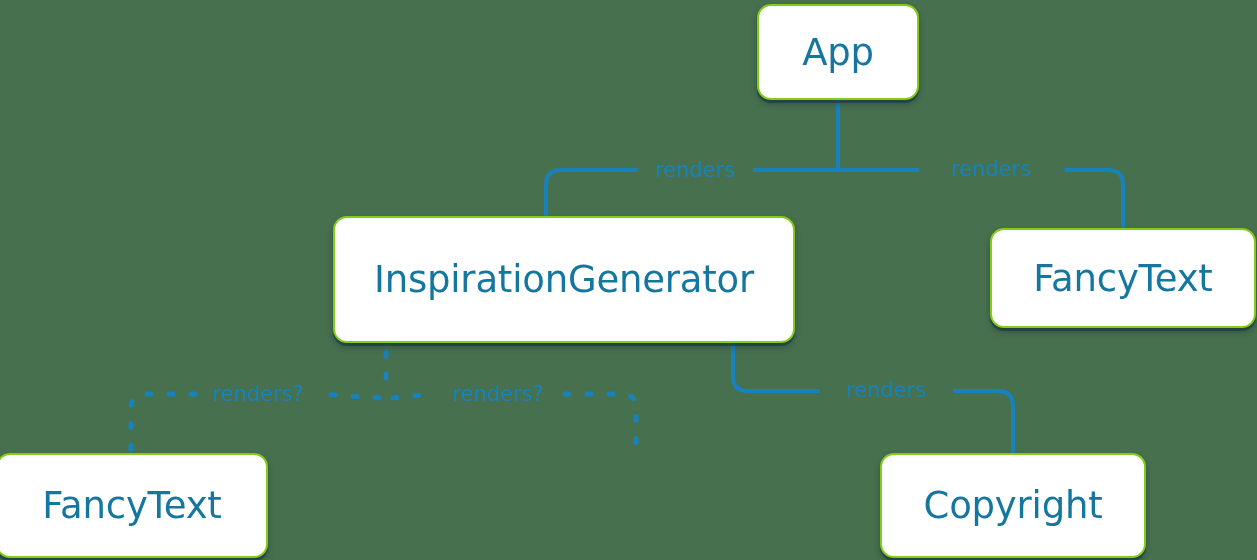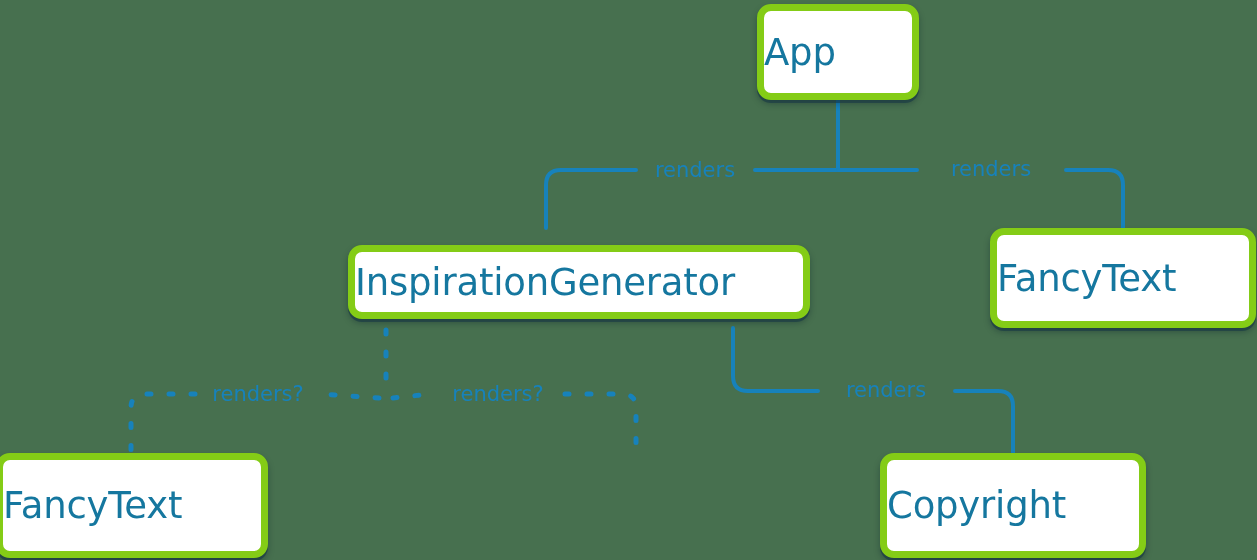--- a/index.html
+++ b/index.html
@@ -23,25 +23,25 @@
     position: absolute;
     left: 0;
     top: 0;
     width: 1257px;
     height: 560px;
   }
   .node {
     position: absolute;
     box-sizing: border-box;
     background: #ffffff;
-    border: 7px solid #84cc16;
+    border: 2px solid #84cc16;
     border-radius: 14px;
     display: flex;
     align-items: center;
-    justify-content: flex-start;
+    justify-content: center;
     box-shadow: 0 3px 0 0 rgba(20,52,70,0.55), 0 4px 6px 0 rgba(10,30,40,0.35);
   }
   .node-label {
     color: #15779f;
     font-size: 37px;
     line-height: 1;
     letter-spacing: -0.2px;
     white-space: nowrap;
   }
   .edge-label {
@@ -73,21 +73,21 @@
 
     <path d="M 379 398 L 322 394 M 195 394 L 145 394 Q 131 394 131 408 L 131 452" stroke="#1782bb" stroke-width="5" stroke-linecap="round" stroke-dasharray="4 18"></path>
 
     <path d="M 393 398 L 430 394 M 565 394 L 622 394 Q 636 394 636 408 L 636 452" stroke="#1782bb" stroke-width="5" stroke-linecap="round" stroke-dasharray="4 18"></path>
   </svg>
 
   <div class="node" style="left:757px; top:4px; width:162px; height:96px;">
     <span class="node-label">App</span>
   </div>
 
-  <div class="node" style="left:333px; top:245px; width:462px; height:74px;margin-left:15px;">
+  <div class="node" style="left:333px; top:216px; width:462px; height:127px;">
     <span class="node-label">InspirationGenerator</span>
   </div>
 
   <div class="node" style="left:990px; top:228px; width:266px; height:100px;">
     <span class="node-label">FancyText</span>
   </div>
 
   <div class="node" style="left:-4px; top:453px; width:272px; height:105px;">
     <span class="node-label">FancyText</span>
   </div>

